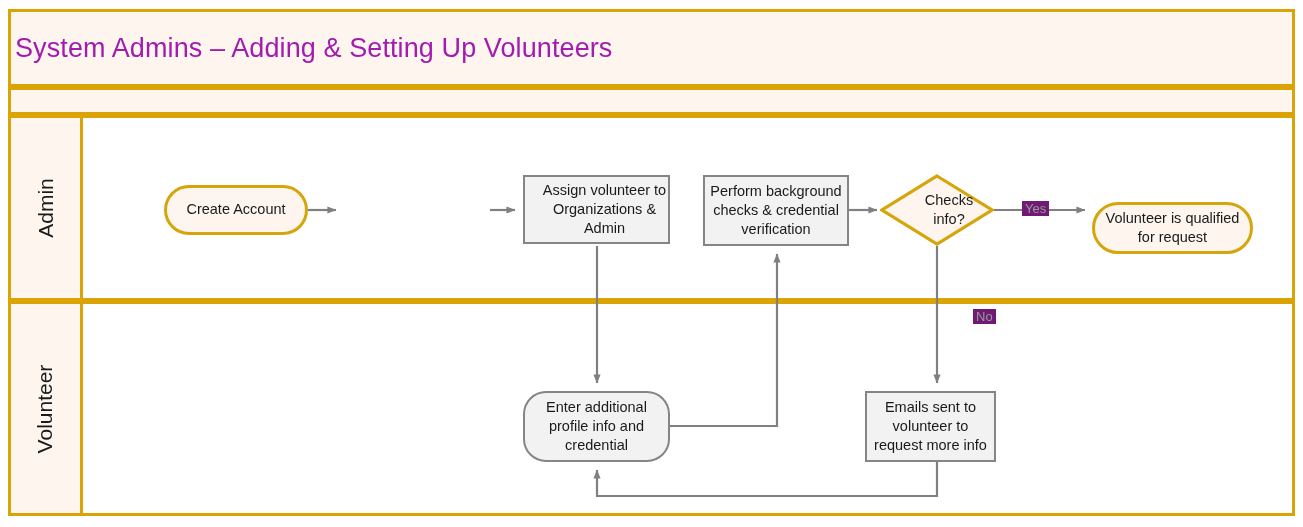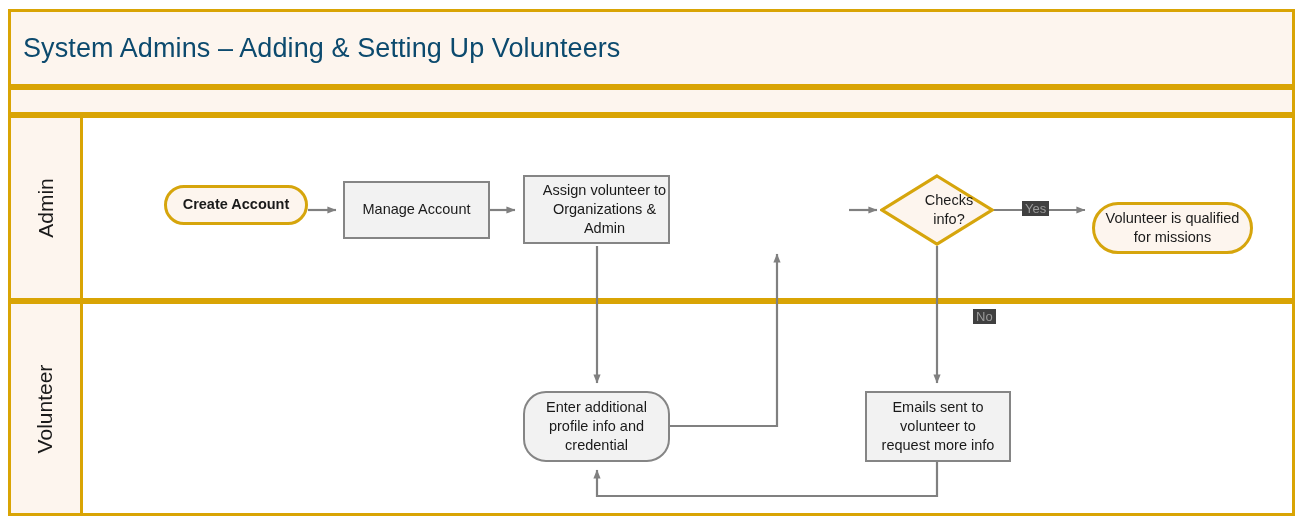--- a/index.html
+++ b/index.html
@@ -33,23 +33,23 @@
     top: 9px;
     width: 1287px;
     height: 78px;
     box-sizing: border-box;
     border: 3px solid #D9A404;
     background: #FDF5EE;
     display: flex;
     align-items: center;
   }
   .title-text {
-    padding-left: 12px;
+    padding-left: 4px;
     font-size: 27px;
-    color: #0c4a6e;
+    color: #a21caf;
     letter-spacing: .1px;
     white-space: nowrap;
   }
   .spacer-row {
     position: absolute;
     left: 8px;
     top: 87px;
     width: 1287px;
     height: 28px;
     box-sizing: border-box;
@@ -126,21 +126,21 @@
     justify-content: center;
     text-align: center;
     font-size: 14.5px;
     line-height: 1.33;
     color: #1a1a1a;
   }
   .conn-label {
     position: absolute;
     font-size: 13px;
     color: #9a9a9a;
-    background: #404040;
+    background: #701a75;
     padding: 0 3px;
     z-index: 3;
     white-space: nowrap;
   }
   svg.edge { position: absolute; overflow: visible; z-index: 2; }
 </style>
 </head>
 <body>
 
 <div id="stage">
@@ -185,55 +185,57 @@
     <path d="M991,210 L1085,210" stroke="#808080" stroke-width="2.2" fill="none" marker-end="url(#ah)"></path>
 
     <path d="M937,246 L937,383" stroke="#808080" stroke-width="2.2" fill="none" marker-end="url(#ah)"></path>
 
     <path d="M937,461 L937,496 L597,496 L597,470" stroke="#808080" stroke-width="2.2" fill="none" marker-end="url(#ah)"></path>
   </svg>
 
   <div class="conn-label" style="left:1022px; top:201px;">Yes</div>
   <div class="conn-label" style="left:973px; top:309px;">No</div>
 
-  <div class="node term" style="left:164px; top:185px; width:144px; height:40px;font-weight:bold;">
+  <div class="node term" style="left:164px; top:185px; width:144px; height:50px;">
     <div class="lbl">Create Account</div>
   </div>
 
-  <div class="node proc" style="left:343px; top:181px; width:147px; height:58px;">
-    <div class="lbl">Manage Account</div>
-  </div>
 
   <div class="node proc" style="left:523px; top:175px; width:147px; height:69px; flex-direction:column;padding-left:16px;">
     <div>Assign volunteer to</div>
     <div>Organizations &amp;</div>
     <div>Admin</div>
   </div>
 
+  <div class="node proc" style="left:703px; top:175px; width:146px; height:71px; flex-direction:column;">
+    <div>Perform background</div>
+    <div>checks &amp; credential</div>
+    <div>verification</div>
+  </div>
 
   <div class="diamond" style="left:880px; top:174px; width:114px; height:72px;">
     <svg width="114" height="72" style="position:absolute;left:0;top:0;">
       <polygon points="57,2 112,36 57,70 2,36" fill="#FDF5EE" stroke="#D6A50C" stroke-width="3.2"></polygon>
     </svg>
     <div class="dtext" style="flex-direction:column;">
       <div>Checks</div>
       <div>info?</div>
     </div>
   </div>
 
   <div class="node term" style="left:1092px; top:184px; width:161px; height:52px; flex-direction:column;margin-top:18px;">
     <div>Volunteer is qualified</div>
-    <div>for missions</div>
+    <div>for request</div>
   </div>
 
   <div class="node proc" style="left:523px; top:391px; width:147px; height:71px; flex-direction:column;border-radius:23px;">
     <div>Enter additional</div>
     <div>profile info and</div>
     <div>credential</div>
   </div>
 
-  <div class="node proc" style="left:865px; top:391px; width:146px; height:71px; flex-direction:column;text-align:center;">
+  <div class="node proc" style="left:865px; top:391px; width:131px; height:71px; flex-direction:column;text-align:center;">
     <div>Emails sent to</div>
     <div>volunteer to</div>
     <div>request more info</div>
   </div>
 
 </div>
 
 </body></html>

